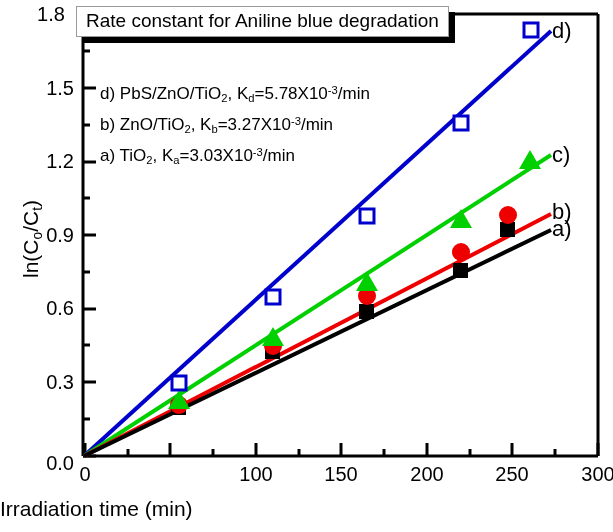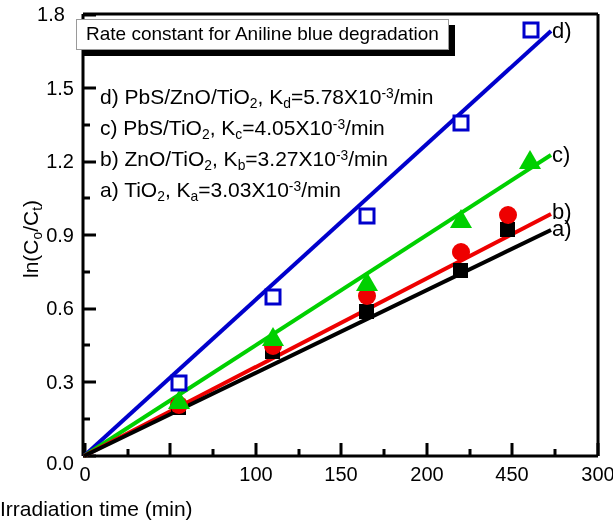--- a/index.html
+++ b/index.html
@@ -53,35 +53,35 @@
     text-align: right;
     width: 46px;
   }
   .xtick {
     text-align: center;
     width: 60px;
   }
   #title-box {
     position: absolute;
     left: 76px;
-    top: 19px;
+    top: 6px;
     box-sizing: border-box;
     padding: 3px 9px 4px 9px;
     background: #ffffff;
     border: 1px solid #9a9a9a;
     font-size: 19px;
     color: #000000;
     white-space: nowrap;
     box-shadow: 6px 6px 0 0 #000000;
   }
   #legend-block {
     position: absolute;
     left: 100px;
     top: 80px;
-    font-size: 21px;
+    font-size: 17px;
     color: #000000;
     line-height: 1.62;
     white-space: nowrap;
   }
   #legend-block .legend-row {
     height: 31px;
   }
   sub {
     font-size: 0.66em;
     vertical-align: -0.28em;
@@ -191,23 +191,20 @@
       <rect x="454" y="116" width="14" height="14"></rect>
       <rect x="524" y="23" width="14" height="14"></rect>
     </g>
   </svg>
 
   <div id="title-box">Rate constant for Aniline blue degradation</div>
 
   <div id="legend-block">
     <div class="legend-row">
       <span>d) PbS/ZnO/TiO</span><sub>2</sub><span>,   K</span><sub>d</sub><span>=5.78X10</span><sup>-3</sup><span>/min</span>
-    </div>
-    <div class="legend-row">
-      <span>c) PbS/TiO</span><sub>2</sub><span>,  K</span><sub>c</sub><span>=4.05X10</span><sup>-3</sup><span>/min</span>
     </div>
     <div class="legend-row">
       <span>b) ZnO/TiO</span><sub>2</sub><span>,  K</span><sub>b</sub><span>=3.27X10</span><sup>-3</sup><span>/min</span>
     </div>
     <div class="legend-row">
       <span>a) TiO</span><sub>2</sub><span>,  K</span><sub>a</sub><span>=3.03X10</span><sup>-3</sup><span>/min</span>
     </div>
   </div>
 
   <div class="curve-tag" style="left:552px; top:18px;">d)</div>
@@ -220,21 +217,21 @@
   <div class="tick-label ytick" style="left:28px; top:297px;">0.6</div>
   <div class="tick-label ytick" style="left:28px; top:224px;">0.9</div>
   <div class="tick-label ytick" style="left:28px; top:150px;">1.2</div>
   <div class="tick-label ytick" style="left:28px; top:77px;">1.5</div>
   <div class="tick-label ytick" style="left:28px; top:3px;text-align:center;">1.8</div>
 
   <div class="tick-label xtick" style="left:55px; top:463px;">0</div>
   <div class="tick-label xtick" style="left:226px; top:463px;">100</div>
   <div class="tick-label xtick" style="left:311px; top:463px;">150</div>
   <div class="tick-label xtick" style="left:397px; top:463px;">200</div>
-  <div class="tick-label xtick" style="left:482px; top:463px;">450</div>
+  <div class="tick-label xtick" style="left:482px; top:463px;">250</div>
   <div class="tick-label xtick" style="left:568px; top:463px;">300</div>
 
   <div id="x-axis-title" class="axis-title">Irradiation time (min)</div>
   <div id="y-axis-title" class="axis-title">
     <span>ln(C</span><sub>o</sub><span>/C</span><sub>t</sub><span>)</span>
   </div>
 
 </div>
 
 </body></html>

